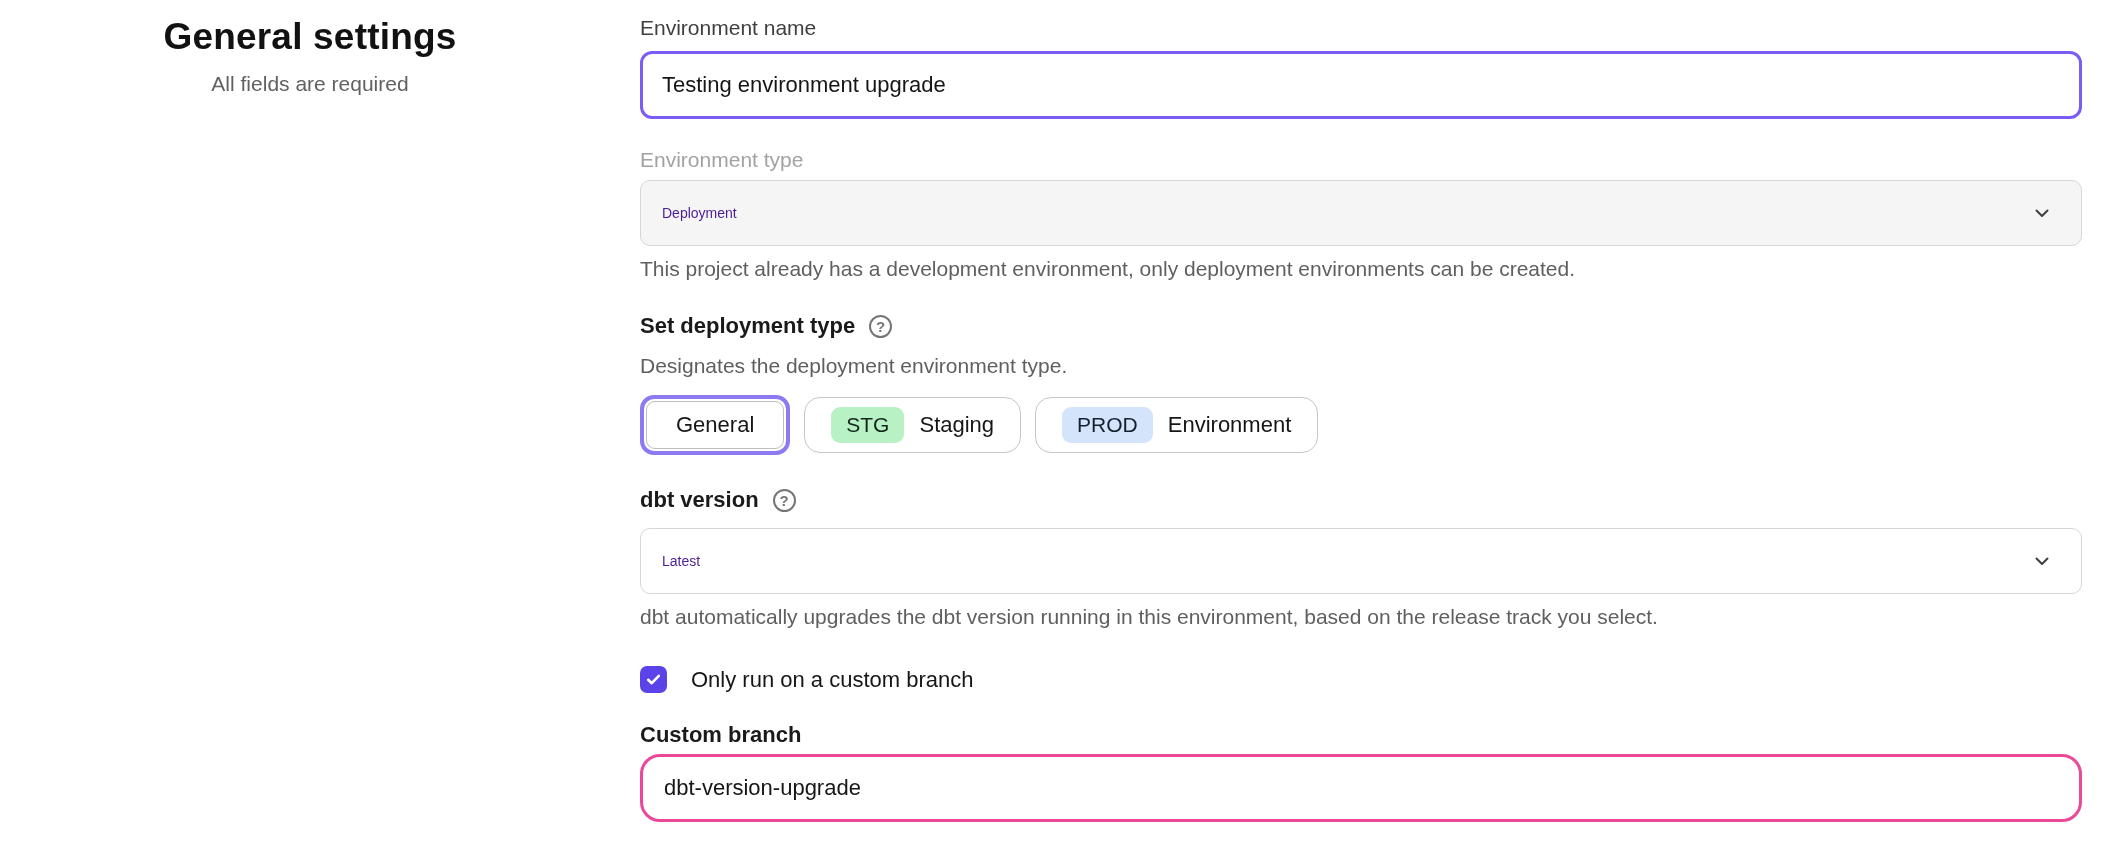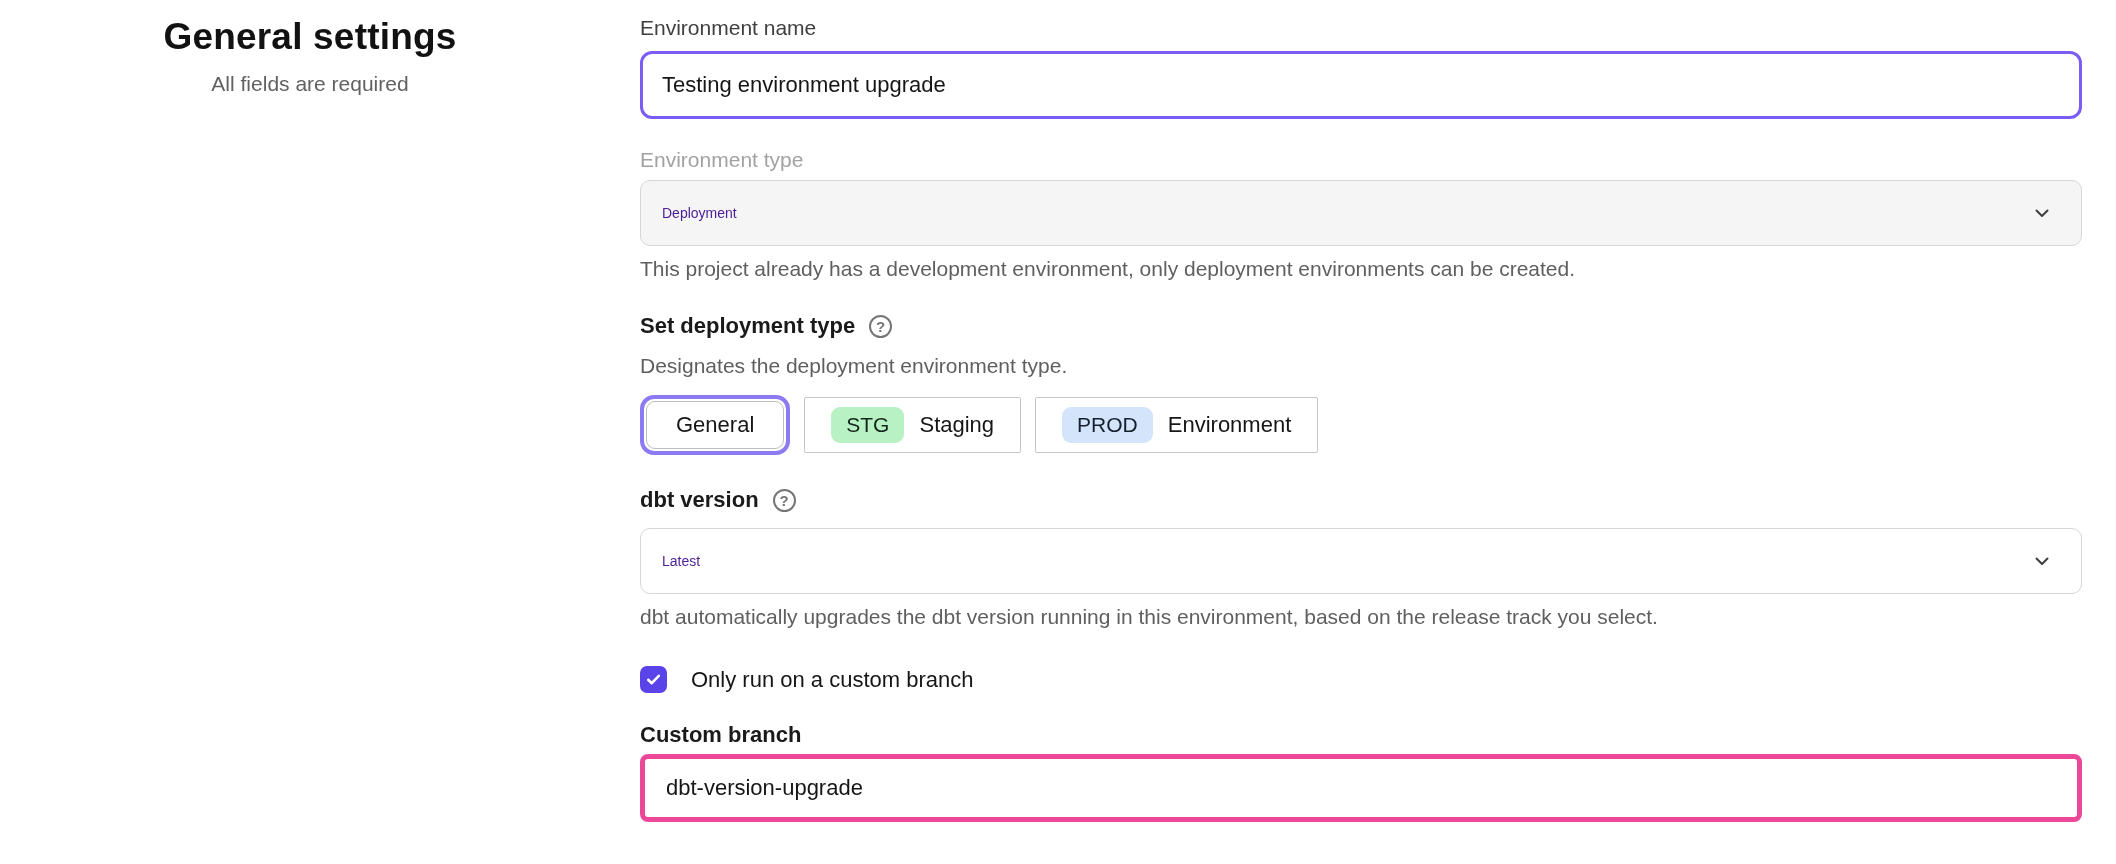--- a/index.html
+++ b/index.html
@@ -20,21 +20,21 @@
   
   .form-col { position: absolute; left: 640px; top: 0; width: 1442px; }
 
   .field-label { font-size: 21px; line-height: 27px; color: #404040; }
   .field-label.disabled { color: #a2a2a2; }
   .field-label.bold { font-weight: 700; font-size: 22px; line-height: 28px; color: #1a1a1a; }
   .helper-text { font-size: 21px; line-height: 26px; color: #5f5f5f; }
 
   .text-input {
     display: block; width: 100%; height: 68px;
-    border: 5px solid #ec4899; border-radius: 8px;
+    border: 3px solid #ec4899; border-radius: 20px;
     padding: 0 21px; font-size: 22px; color: #161616;
     font-family: inherit; background: #ffffff; outline: none;
   }
   .text-input.focused { border: 3px solid #7b5cf5; border-radius: 12px; padding: 0 19px; }
 
   .select-box {
     position: relative; display: flex; align-items: center;
     width: 100%; height: 66px;
     border: 1px solid #d6d6d6; border-radius: 10px;
     background: #ffffff; padding: 0 21px;
@@ -51,21 +51,21 @@
   }
 
   .seg-row { display: flex; align-items: center; gap: 14px; height: 62px; }
   .seg-selected-ring {
     display: inline-flex; border: 4px solid #8c7af2; border-radius: 14px;
     padding: 2px; background: #ffffff;
   }
   .seg-btn {
     display: inline-flex; align-items: center; gap: 15px;
     height: 56px; padding: 8px 26px;
-    border: 1px solid #c6c6c6; border-radius: 2px;
+    border: 1px solid #c6c6c6; border-radius: 16px;
     background: #ffffff; font-size: 22px; color: #161616;
     font-family: inherit; cursor: pointer;
   }
   .seg-btn.inner-selected { height: 48px; border: 1px solid #bdbdbd; border-radius: 9px; padding: 0 29px; font-weight: 500; }
   .env-badge { display: inline-block; padding: 6px 15px; border-radius: 9px; font-size: 21px; font-weight: 500; color: #14251b; }
   .env-badge.stg { background: #b8f1c4; }
   .env-badge.prod { background: #d4e4fb; color: #15202f; }
 
   .checkbox-row { display: flex; align-items: center; }
   .checkbox {

